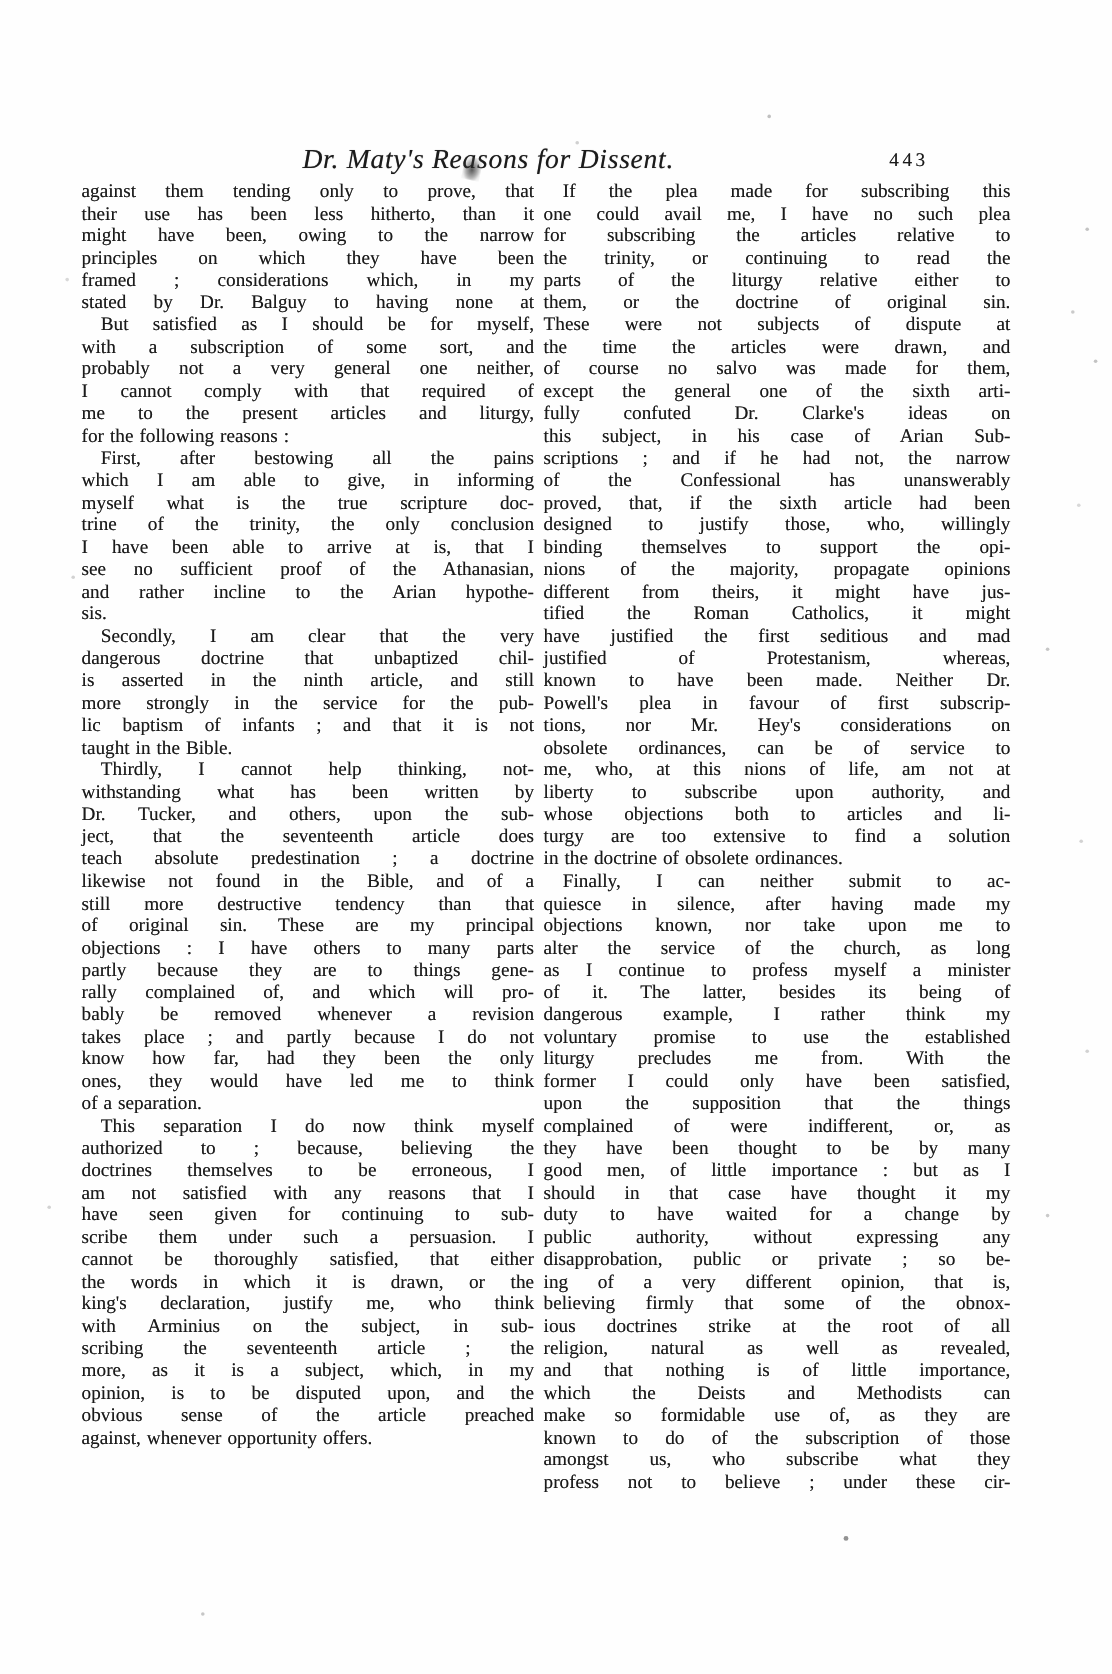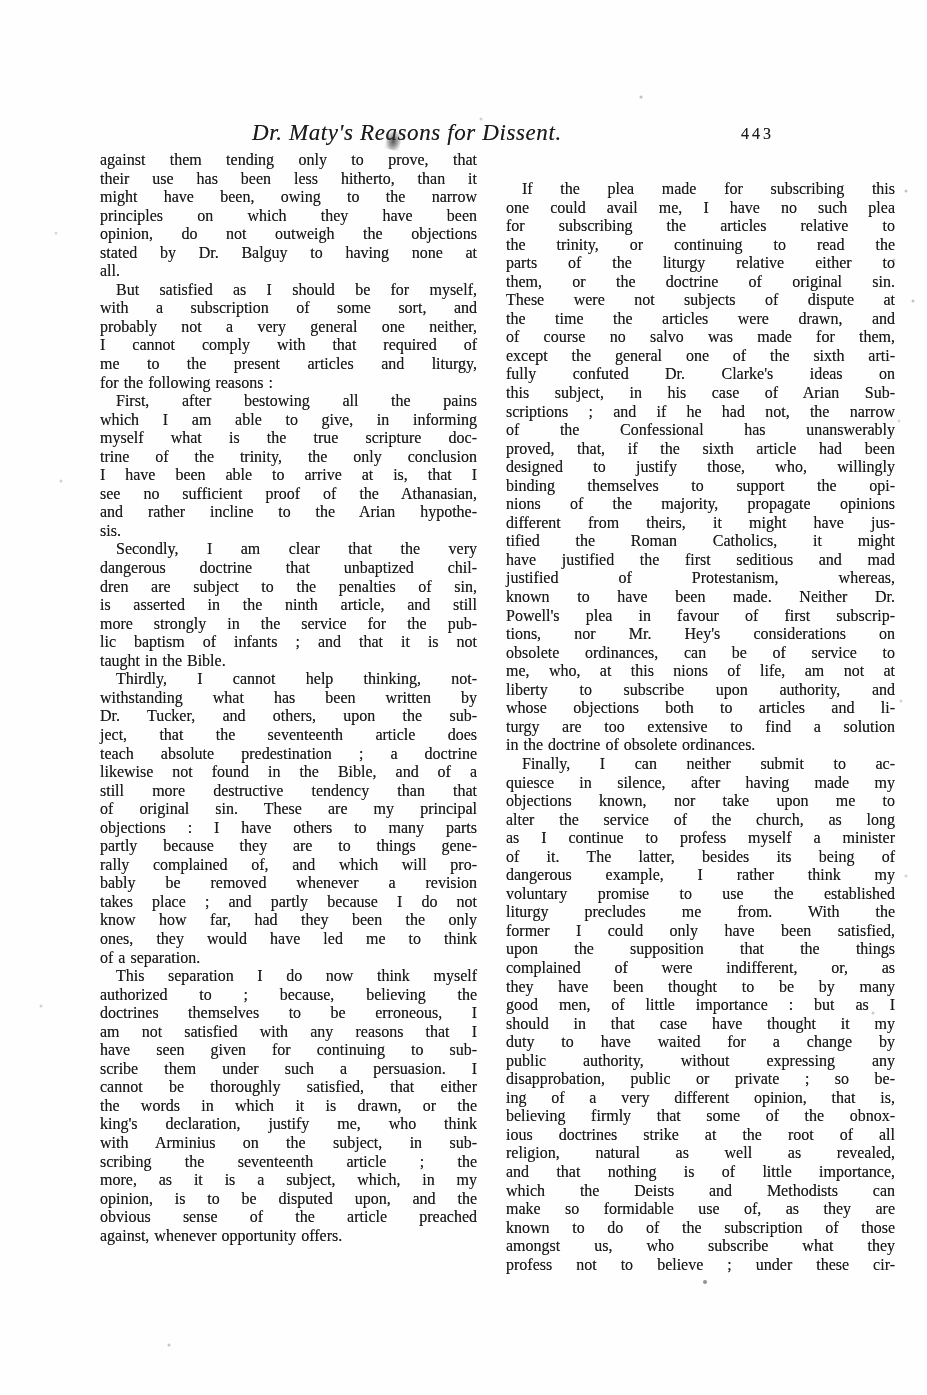--- a/index.html
+++ b/index.html
@@ -18,25 +18,25 @@
     font-style:italic;font-size:23px;letter-spacing:0.6px;
     white-space:nowrap;
     text-shadow:0 0 0.6px rgba(15,15,15,0.55);
   }
   .pagenum{
     position:absolute;left:656px;top:5px;
     font-size:16px;letter-spacing:3px;
     text-shadow:0 0 0.5px rgba(15,15,15,0.5);
   }
   .columns{
-    position:absolute;top:151px;left:100px;
-    display:flex;gap:29px;
+    position:absolute;top:151px;left:68px;
+    display:flex;gap:8px;
   }
   .col{width:377px;}
-  .col-right{width:389px;margin-top:29px;}
+  .col-right{width:389px;}
   .line{
     font-size:16px;
     line-height:18.55px;
     text-align:justify;
     text-align-last:justify;
     white-space:normal;
     text-shadow:0 0 0.55px rgba(20,20,20,0.6);
     word-spacing:1px;
   }
   .line.indent{text-indent:16px;}
@@ -80,40 +80,38 @@
   </div>
 
   <div class="smudge"></div>
 
   <div class="columns">
     <div class="col col-left">
         <div class="line">against them tending only to prove, that</div>
         <div class="line">their use has been less hitherto, than it</div>
         <div class="line">might have been, owing to the narrow</div>
         <div class="line">principles on which they have been</div>
-        <div class="line">opinion, do not outweigh the objections</div>
+        <div class="line">framed ; considerations which, in my</div>
         <div class="line">stated by Dr. Balguy to having none at</div>
-        <div class="line last">all.</div>
         <div class="line indent">But satisfied as I should be for myself,</div>
         <div class="line">with a subscription of some sort, and</div>
         <div class="line">probably not a very general one neither,</div>
         <div class="line">I cannot comply with that required of</div>
         <div class="line">me to the present articles and liturgy,</div>
         <div class="line last">for the following reasons :</div>
         <div class="line indent">First, after bestowing all the pains</div>
         <div class="line">which I am able to give, in informing</div>
         <div class="line">myself what is the true scripture doc-</div>
         <div class="line">trine of the trinity, the only conclusion</div>
         <div class="line">I have been able to arrive at is, that I</div>
         <div class="line">see no sufficient proof of the Athanasian,</div>
         <div class="line">and rather incline to the Arian hypothe-</div>
         <div class="line last">sis.</div>
         <div class="line indent">Secondly, I am clear that the very</div>
         <div class="line">dangerous doctrine that unbaptized chil-</div>
-        <div class="line">dren are subject to the penalties of sin,</div>
         <div class="line">is asserted in the ninth article, and still</div>
         <div class="line">more strongly in the service for the pub-</div>
         <div class="line">lic baptism of infants ; and that it is not</div>
         <div class="line last">taught in the Bible.</div>
         <div class="line indent">Thirdly, I cannot help thinking, not-</div>
         <div class="line">withstanding what has been written by</div>
         <div class="line">Dr. Tucker, and others, upon the sub-</div>
         <div class="line">ject, that the seventeenth article does</div>
         <div class="line">teach absolute predestination ; a doctrine</div>
         <div class="line">likewise not found in the Bible, and of a</div>

